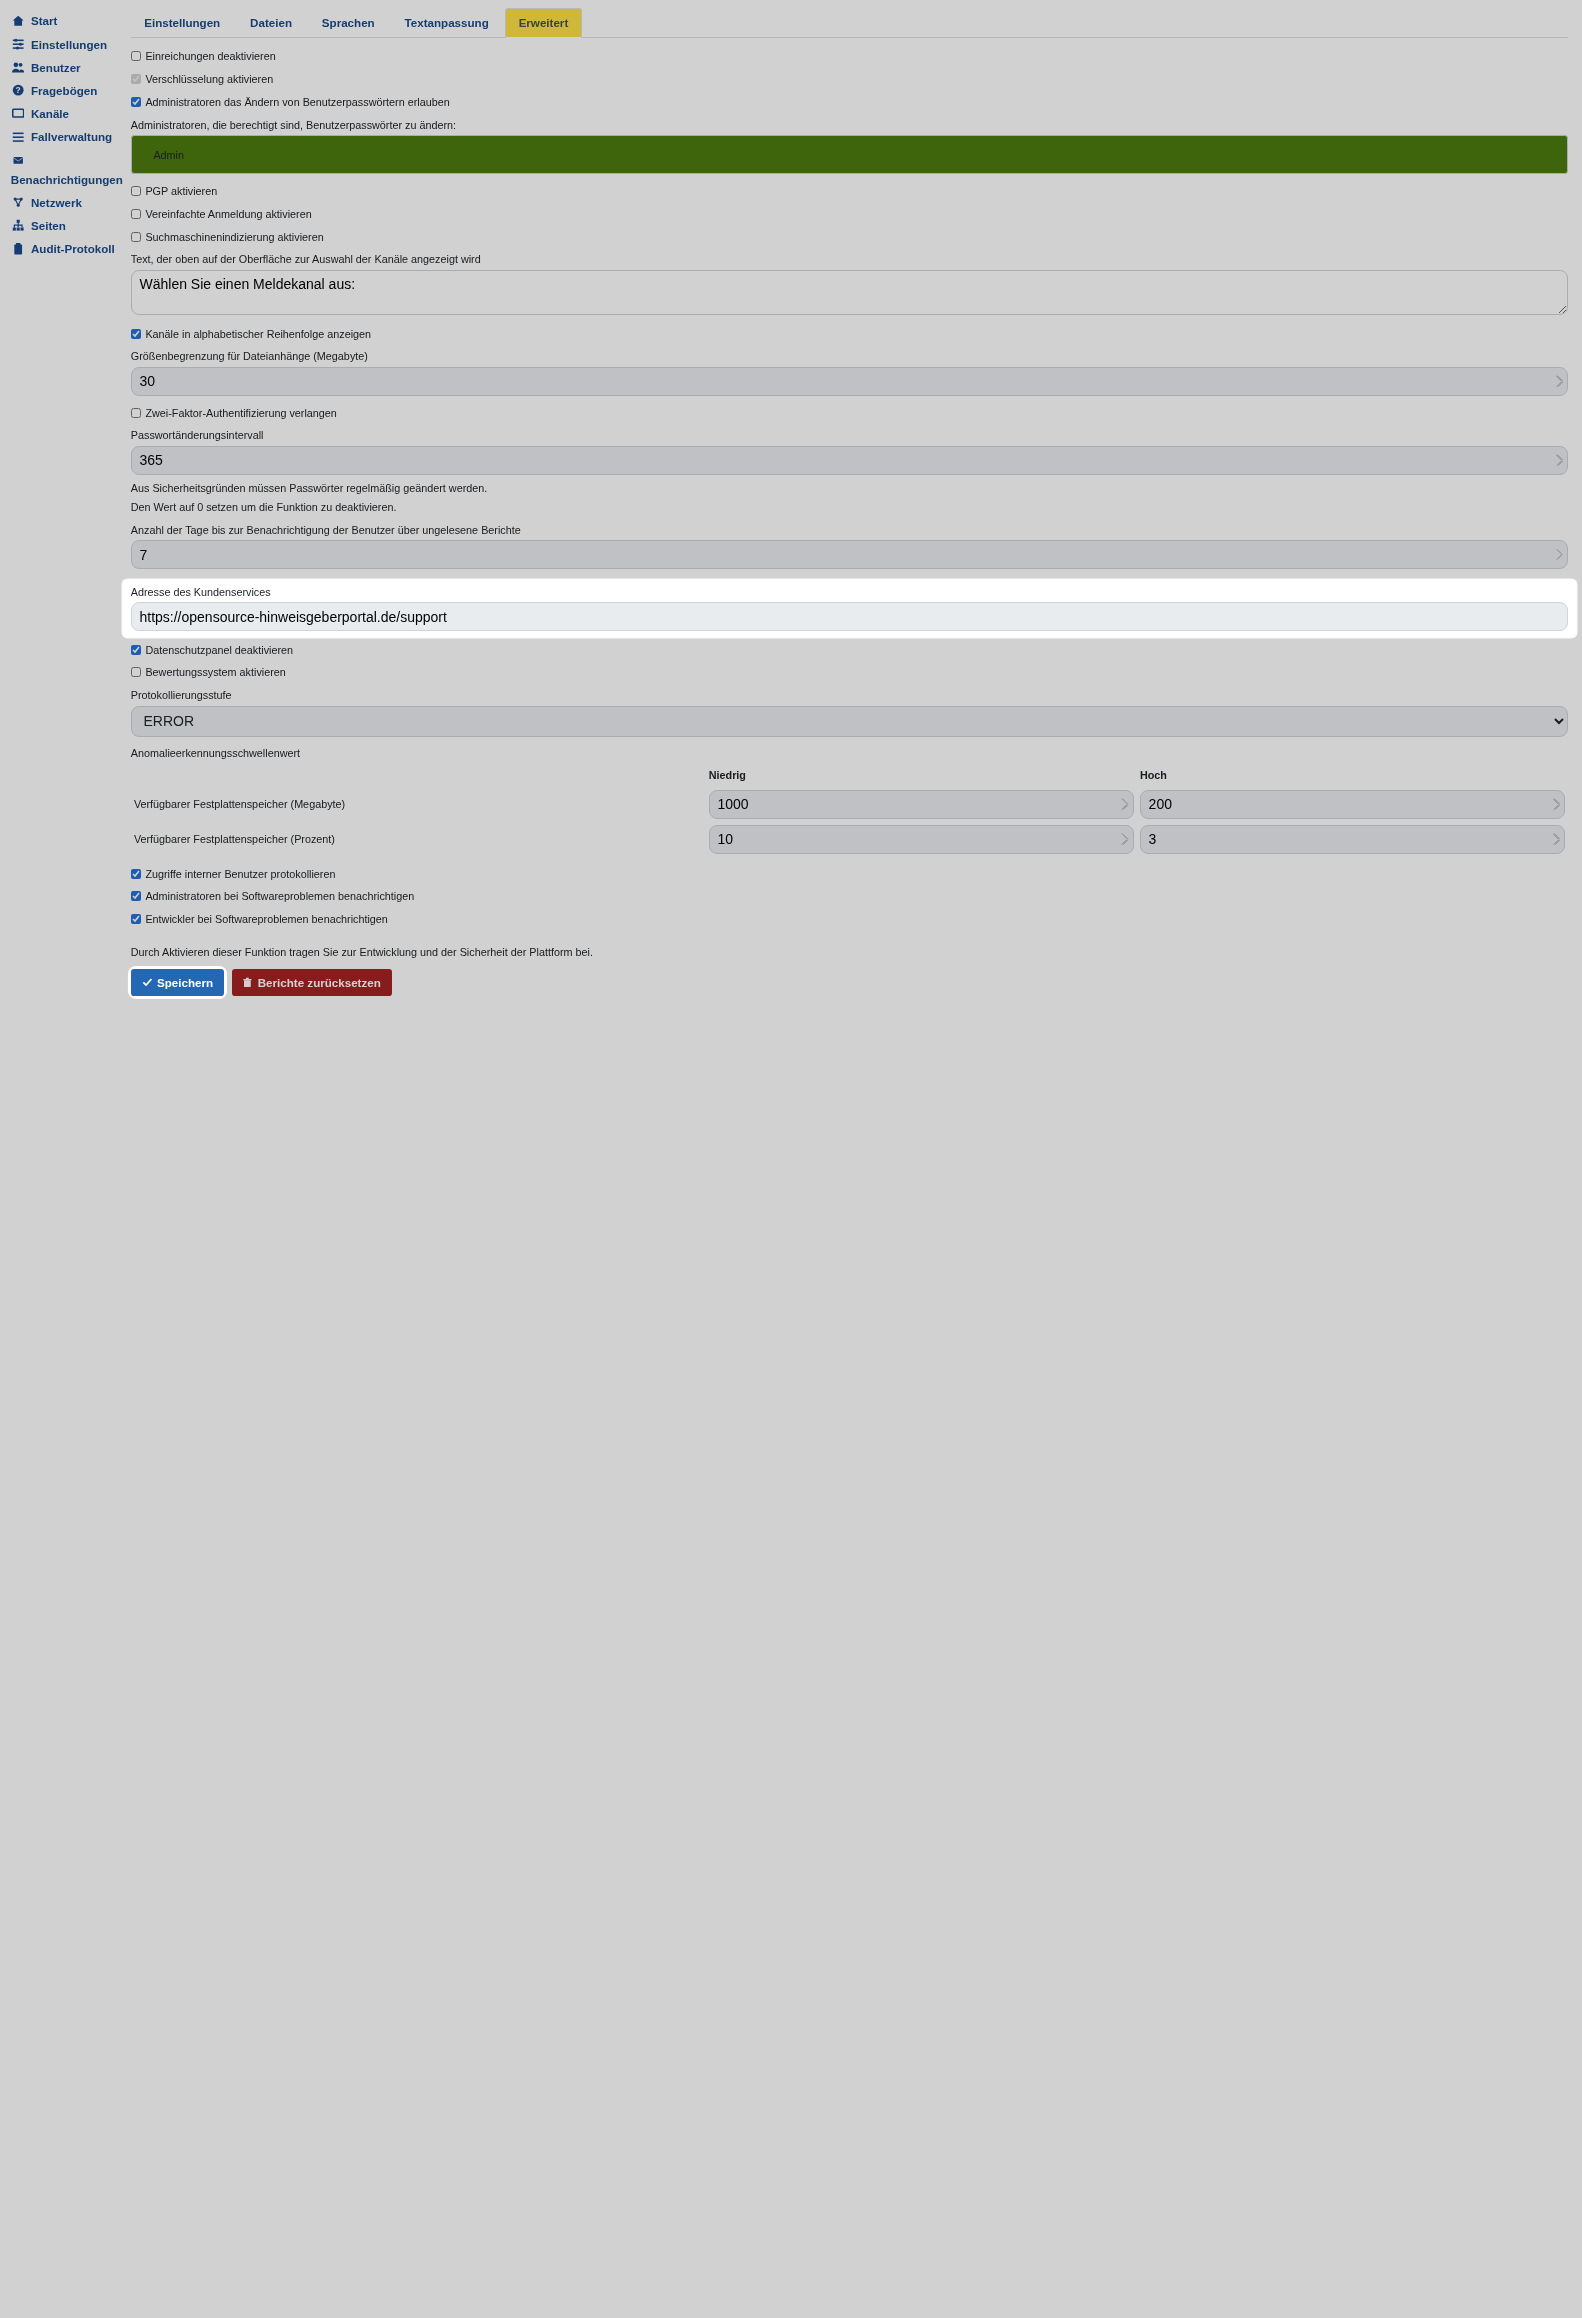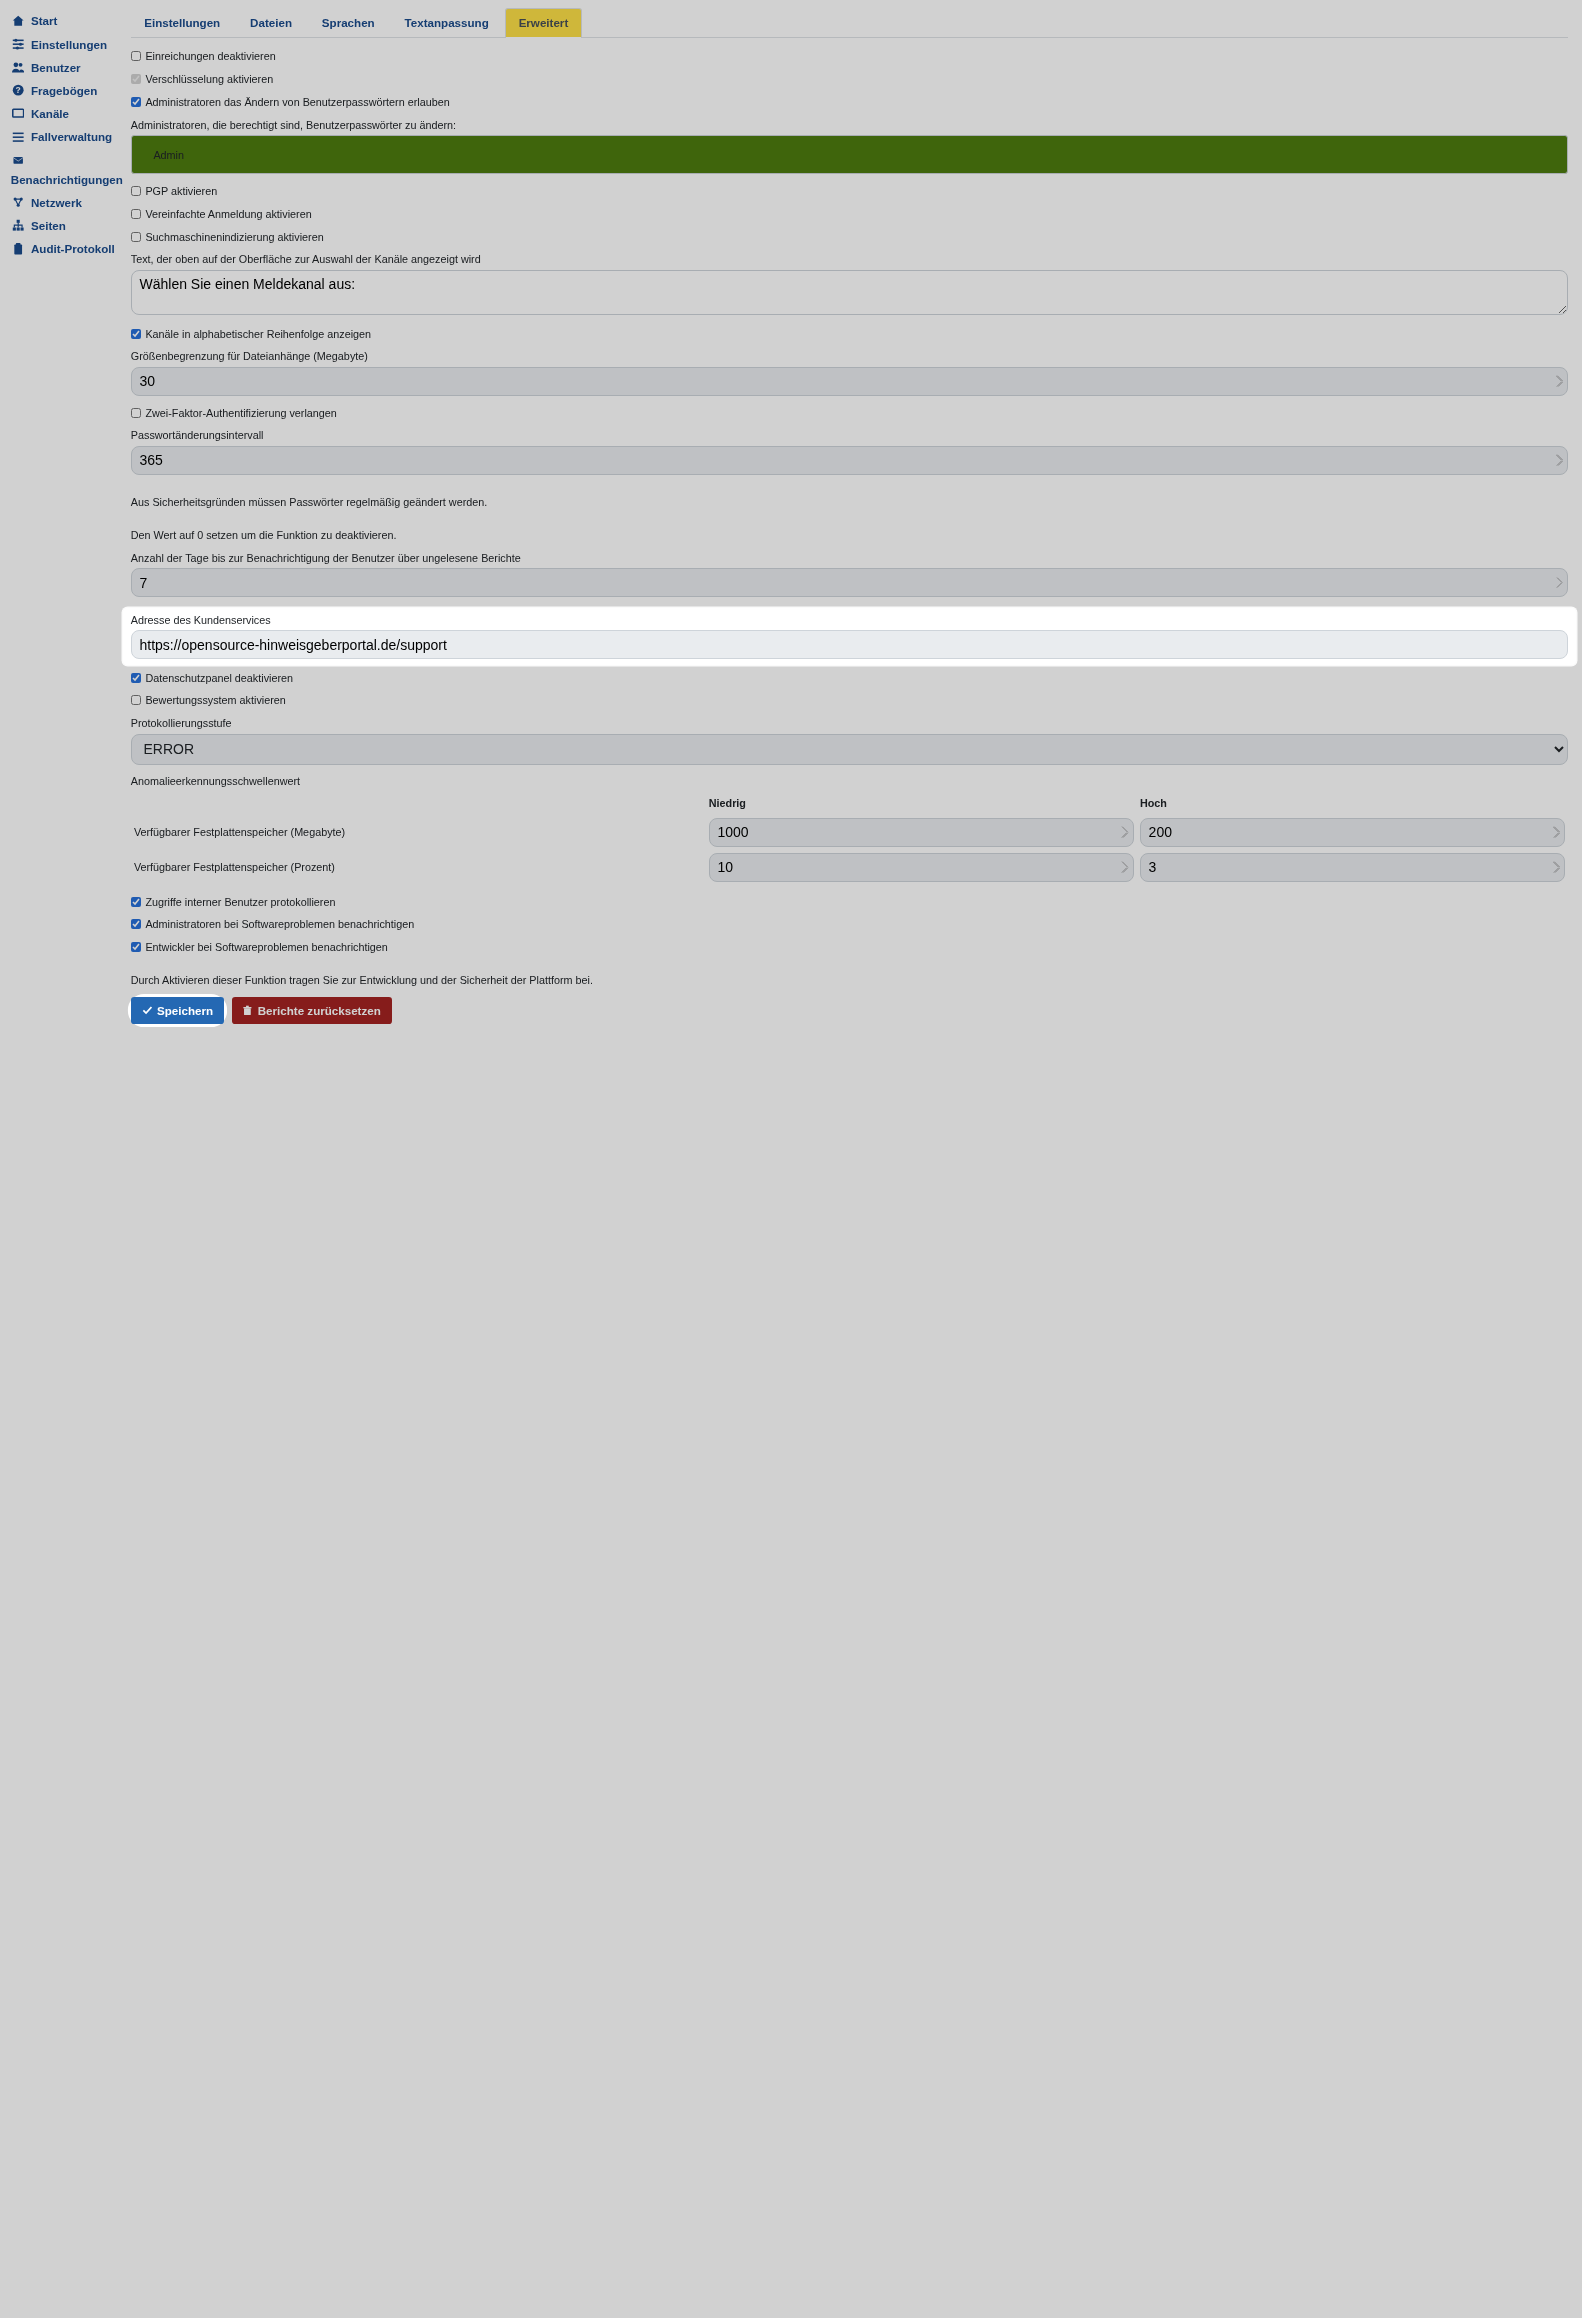--- a/index.html
+++ b/index.html
@@ -71,21 +71,21 @@
   gap: 4.6px;
   margin-bottom: 10.8px;
 }
 .checkbox-row input[type=checkbox] {
   width: 10px; height: 10px;
   accent-color: #2770d9;
   cursor: pointer;
 }
 .checkbox-row label { cursor: pointer; }
 .field-label { display: block; margin-bottom: 4.6px; }
-.help-text { margin-top: 21px; color: #212529; }
+.help-text { margin-top: 7px; color: #212529; }
 .input-box, .textarea-box, .select-box, .number-box {
   width: 100%;
   padding: 5.4px 7.7px;
   border: 0.8px solid #ced4da;
   border-radius: 8px;
   background: #e9ecef;
   font-size: 14px;
   font-family: Liberation Sans, sans-serif;
 }
 .textarea-box { resize: vertical; min-height: 40px; background: #fff; }
@@ -125,21 +125,21 @@
   font-size: 11.6px;
   cursor: pointer;
   color: #fff;
 }
 .btn-primary { background: #2468b3; }
 .btn-danger { background: #a42321; }
 .btn-highlight {
   position: relative;
   z-index: 10;
   box-shadow: 0 0 0 3.1px #fff;
-  border-radius: 13px;
+  border-radius: 5px;
 }
 .stepper-wrap { position: relative; }
 .stepper-wrap::after {
   content: "";
   position: absolute;
   right: 4.6px; top: 50%;
   width: 7.7px; height: 10.8px;
   transform: translateY(-50%);
   background:
     linear-gradient(45deg, transparent 40%, #888 40%, #888 60%, transparent 60%) top/100% 50% no-repeat,

